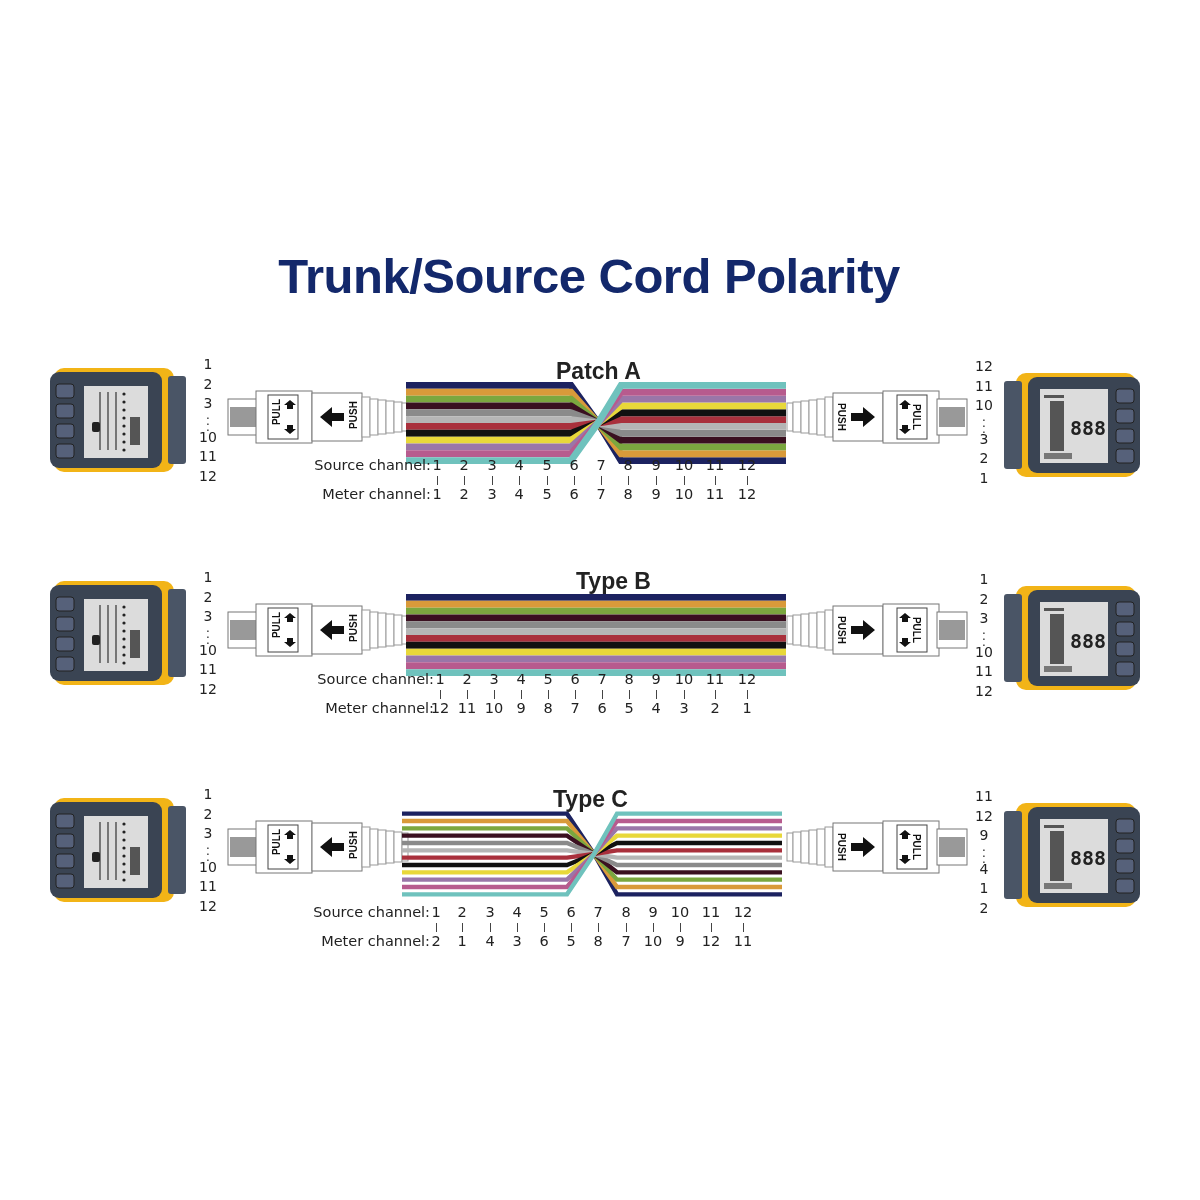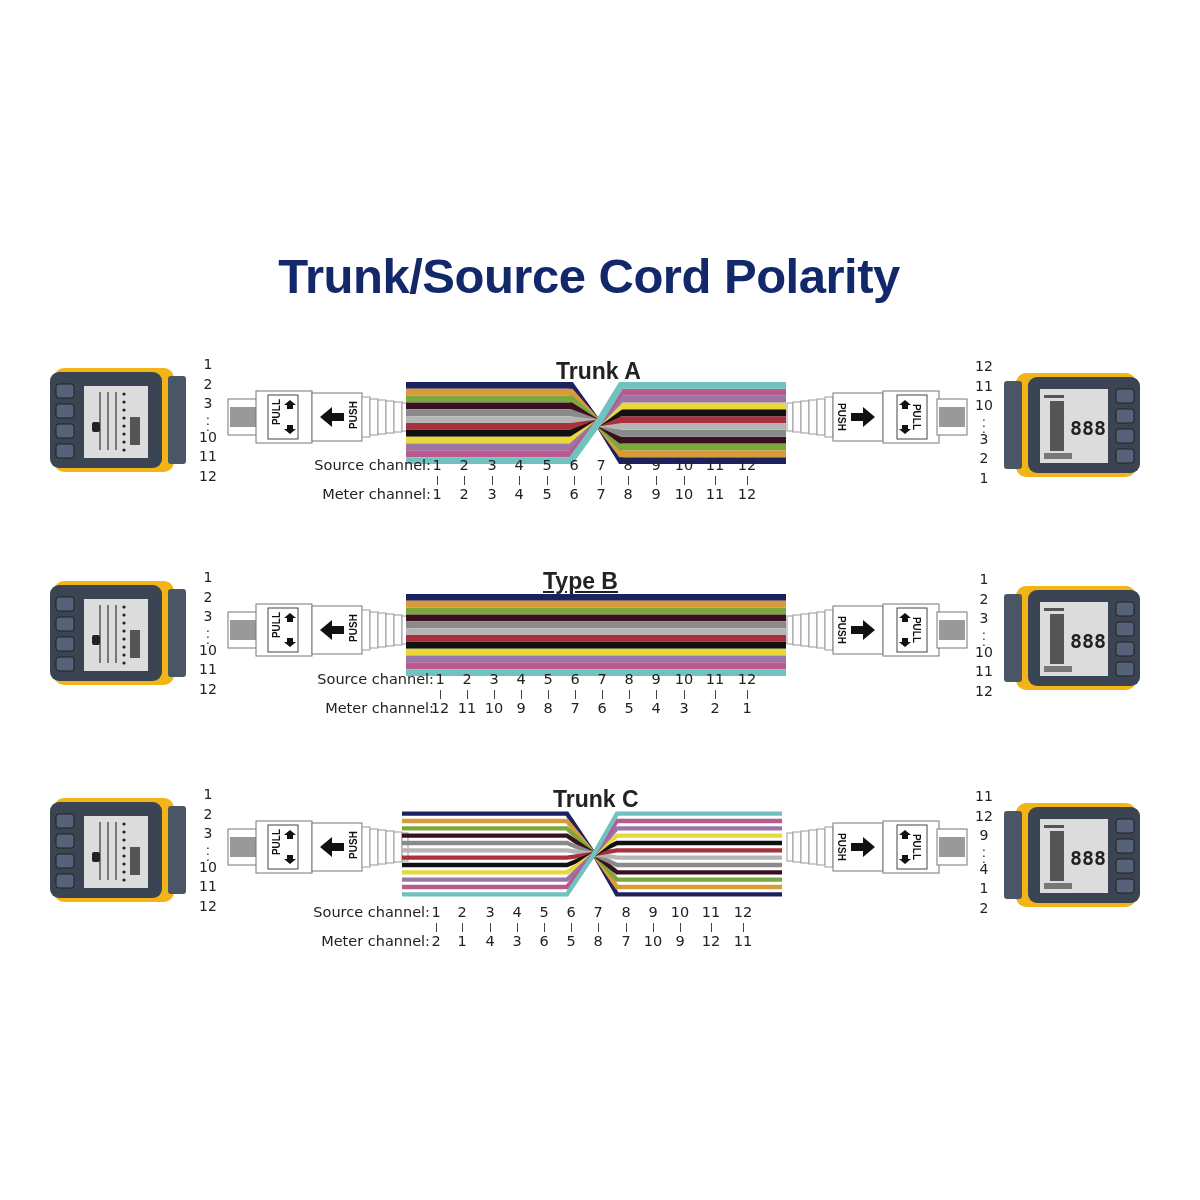--- a/index.html
+++ b/index.html
@@ -17,21 +17,21 @@
   .chan .num { position:absolute; width:30px; text-align:center; }
   .chan .tick { position:absolute; width:1px; height:9px; background:#444; }
 </style>
 </head>
 <body>
 
 <div class="title">Trunk/Source Cord Polarity</div>
 
 <div id="rows">
   <div class="row" style="top: 0px; height: 1200px;">
-    <div class="type-label" style="left: 556px; top: 358px;">Trunk A</div>
+    <div class="type-label" style="left: 556px; top: 358px;">Patch A</div>
 
     <svg class="meter meter-left" viewBox="0 0 140 115" style="left: 50px; top: 362px;">
       <rect x="4" y="6" width="120" height="104" rx="10" fill="#f2b417"></rect>
       <rect x="118" y="14" width="18" height="88" rx="3" fill="#4a5566"></rect>
       <rect x="0" y="10" width="112" height="96" rx="9" fill="#3a4453"></rect>
       <rect x="6" y="22" width="18" height="14" rx="3" fill="#56617a" stroke="#222" stroke-width="1"></rect>
       <rect x="6" y="42" width="18" height="14" rx="3" fill="#56617a" stroke="#222" stroke-width="1"></rect>
       <rect x="6" y="62" width="18" height="14" rx="3" fill="#56617a" stroke="#222" stroke-width="1"></rect>
       <rect x="6" y="82" width="18" height="14" rx="3" fill="#56617a" stroke="#222" stroke-width="1"></rect>
       <rect x="34" y="24" width="64" height="72" fill="#dcdcdc"></rect>
@@ -182,21 +182,21 @@
         <div class="num" style="left: 700px; top: 0px;">11</div>
         <div class="tick" style="left: 715px; top: 19px;"></div>
         <div class="num" style="left: 700px; top: 29px;">11</div>
         <div class="num" style="left: 732px; top: 0px;">12</div>
         <div class="tick" style="left: 747px; top: 19px;"></div>
         <div class="num" style="left: 732px; top: 29px;">12</div>
       </div>
   </div>
 
   <div class="row" style="top: 0px; height: 1200px;">
-    <div class="type-label" style="left: 543px; top: 568px; text-decoration: underline;">Type B</div>
+    <div class="type-label" style="left: 576px; top: 568px;">Type B</div>
 
     <svg class="meter meter-left" viewBox="0 0 140 115" style="left: 50px; top: 575px;">
       <rect x="4" y="6" width="120" height="104" rx="10" fill="#f2b417"></rect>
       <rect x="118" y="14" width="18" height="88" rx="3" fill="#4a5566"></rect>
       <rect x="0" y="10" width="112" height="96" rx="9" fill="#3a4453"></rect>
       <rect x="6" y="22" width="18" height="14" rx="3" fill="#56617a" stroke="#222" stroke-width="1"></rect>
       <rect x="6" y="42" width="18" height="14" rx="3" fill="#56617a" stroke="#222" stroke-width="1"></rect>
       <rect x="6" y="62" width="18" height="14" rx="3" fill="#56617a" stroke="#222" stroke-width="1"></rect>
       <rect x="6" y="82" width="18" height="14" rx="3" fill="#56617a" stroke="#222" stroke-width="1"></rect>
       <rect x="34" y="24" width="64" height="72" fill="#dcdcdc"></rect>
@@ -347,21 +347,21 @@
         <div class="num" style="left: 700px; top: 0px;">11</div>
         <div class="tick" style="left: 715px; top: 19px;"></div>
         <div class="num" style="left: 700px; top: 29px;">2</div>
         <div class="num" style="left: 732px; top: 0px;">12</div>
         <div class="tick" style="left: 747px; top: 19px;"></div>
         <div class="num" style="left: 732px; top: 29px;">1</div>
       </div>
   </div>
 
   <div class="row" style="top: 0px; height: 1200px;">
-    <div class="type-label" style="left: 553px; top: 786px;">Trunk C</div>
+    <div class="type-label" style="left: 553px; top: 786px;">Type C</div>
 
     <svg class="meter meter-left" viewBox="0 0 140 115" style="left: 50px; top: 792px;">
       <rect x="4" y="6" width="120" height="104" rx="10" fill="#f2b417"></rect>
       <rect x="118" y="14" width="18" height="88" rx="3" fill="#4a5566"></rect>
       <rect x="0" y="10" width="112" height="96" rx="9" fill="#3a4453"></rect>
       <rect x="6" y="22" width="18" height="14" rx="3" fill="#56617a" stroke="#222" stroke-width="1"></rect>
       <rect x="6" y="42" width="18" height="14" rx="3" fill="#56617a" stroke="#222" stroke-width="1"></rect>
       <rect x="6" y="62" width="18" height="14" rx="3" fill="#56617a" stroke="#222" stroke-width="1"></rect>
       <rect x="6" y="82" width="18" height="14" rx="3" fill="#56617a" stroke="#222" stroke-width="1"></rect>
       <rect x="34" y="24" width="64" height="72" fill="#dcdcdc"></rect>

